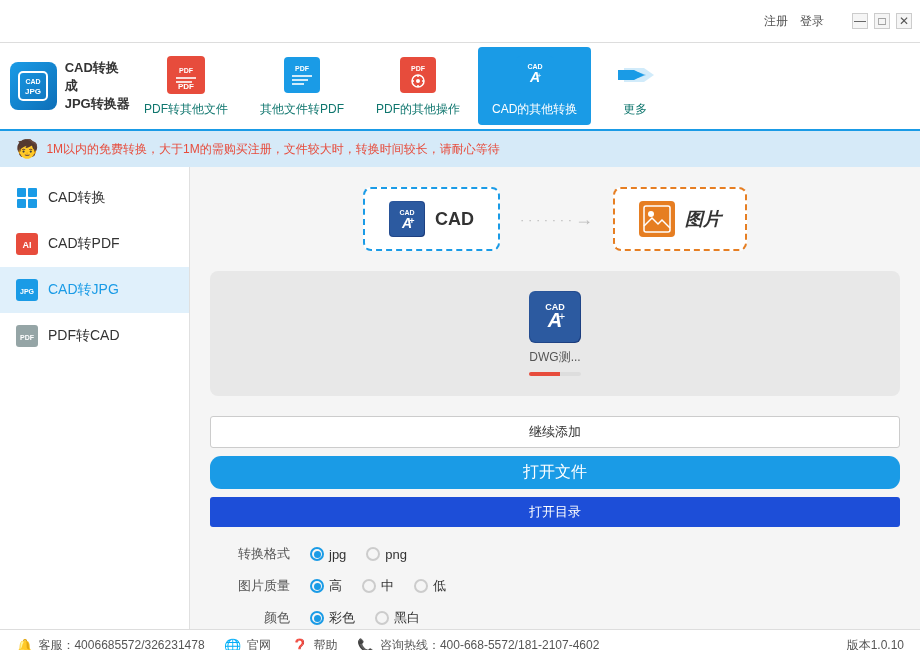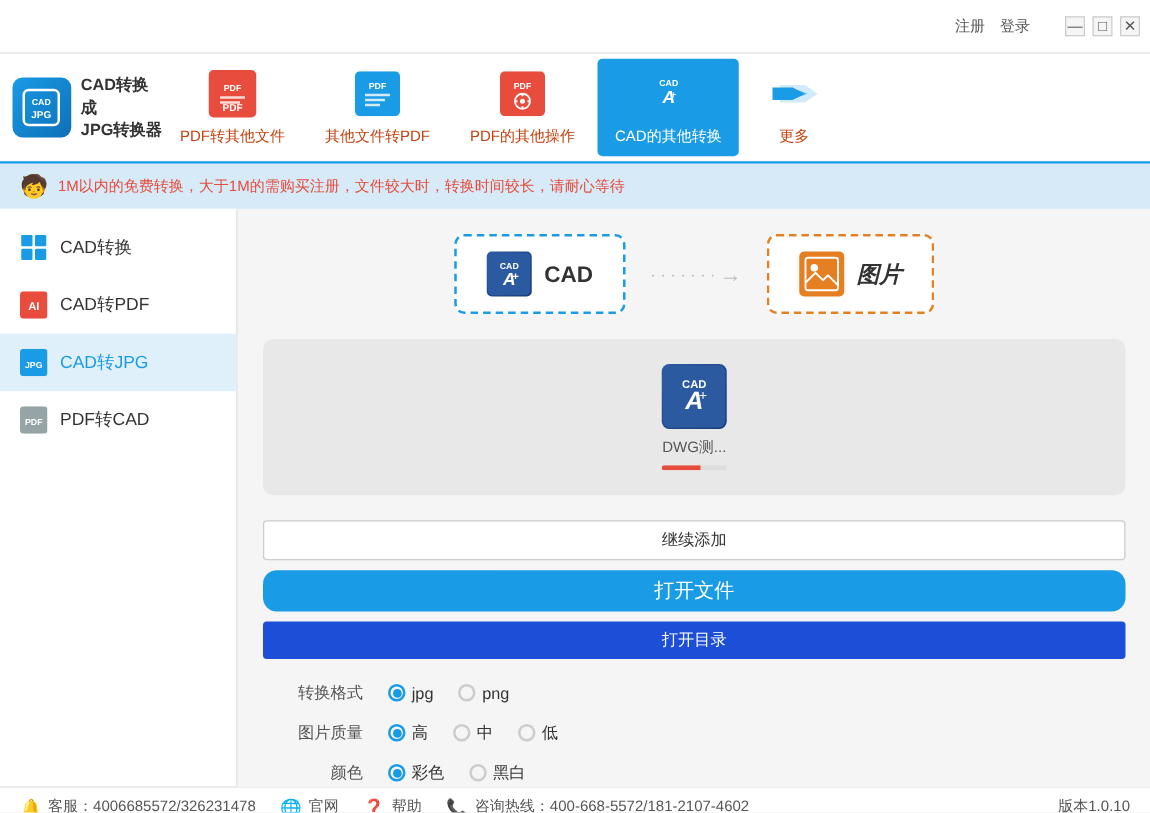--- a/index.html
+++ b/index.html
@@ -55,21 +55,21 @@
     }
     .toolbar-item.active {
       background: #1a9be6;
       border-radius: 4px;
     }
     .toolbar-item.active .toolbar-label { color: #fff; }
     .toolbar-icon {
       width: 40px; height: 40px;
       display: flex; align-items: center; justify-content: center;
     }
-    .toolbar-label { font-size: 12px; color: #c2410c; text-align: center; }
+    .toolbar-label { font-size: 12px; color: #0f766e; text-align: center; }
 
     
     .icon-pdf {
       width: 38px; height: 38px;
       background: #e74c3c;
       border-radius: 4px;
       display: flex; align-items: center; justify-content: center;
       color: white; font-size: 9px; font-weight: bold;
       position: relative;
     }

